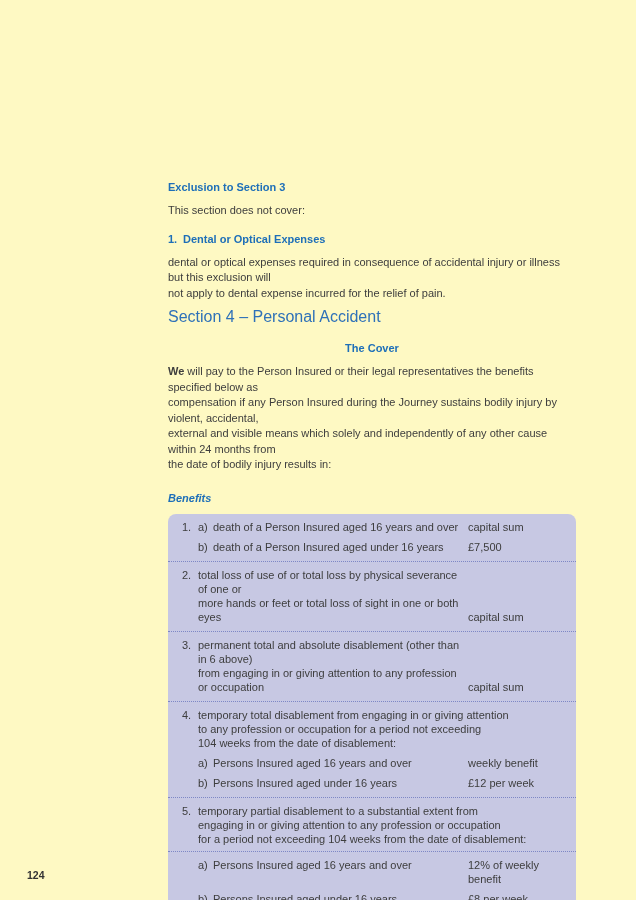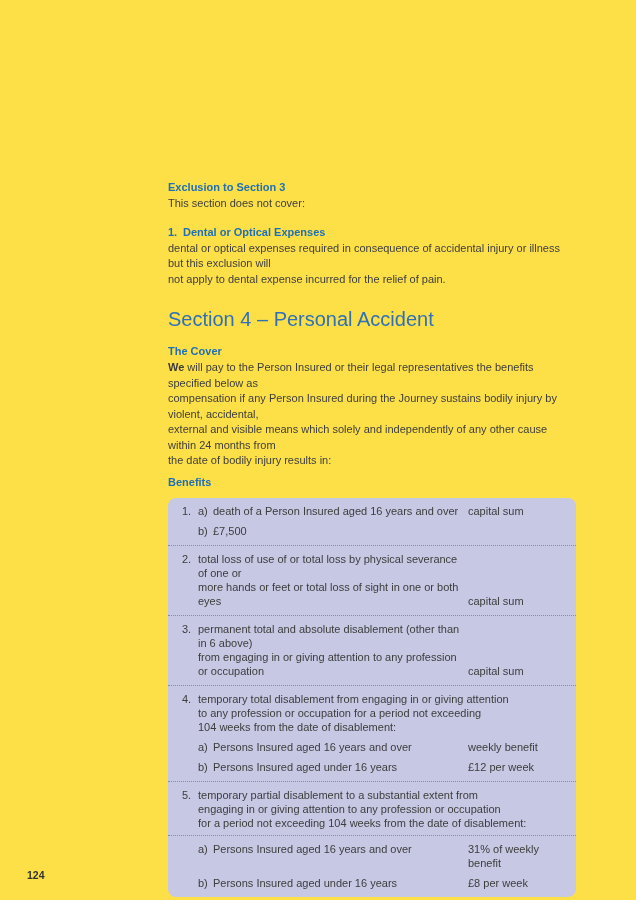--- a/index.html
+++ b/index.html
@@ -10,41 +10,41 @@
     --body-text:#3d3d3d;
   }
   *{box-sizing:border-box; margin:0; padding:0;}
   html,body{background:#ffffff;}
   body{
     width:636px; height:900px; position:relative;
     font-family:"Liberation Sans", sans-serif;
     color:var(--body-text);
     font-size:11px; line-height:15.5px;
   }
-  .page{position:absolute; inset:0; background:#fde047; overflow:hidden;}
+  .page{position:absolute; inset:0; background:#fef9c3; overflow:hidden;}
   .content{position:absolute; left:168px; top:180px; width:408px;}
 
   .h-sub{
     color:var(--heading-blue); font-weight:bold; font-size:11px; line-height:14px;
   }
   .h-item{
     display:flex; color:var(--heading-blue); font-weight:bold; font-size:11px; line-height:14px;
   }
   .h-item .h-num{flex:0 0 15px;}
   .h-title{
-    color:var(--title-blue); font-size:20px; line-height:19px; font-weight:normal;
-    margin-top:23px;
+    color:var(--title-blue); font-size:16px; line-height:19px; font-weight:normal;
+    margin-top:6px;
   }
   .para{white-space:pre-line;}
   .lead-bold{font-weight:bold;}
 
-  .mt2{margin-top:2px;}
+  .mt2{margin-top:9px;}
   .mt13{margin-top:13px;}
-  .mt15{margin-top:15px;}
-  .mt18{margin-top:6px;}
+  .mt15{margin-top:15px;text-align:center;}
+  .mt18{margin-top:18px;font-style:italic;}
   .mt9{margin-top:9px;}
 
   
   .btable{
     background:var(--table-bg);
     border-radius:8px;
     width:408px;
     font-size:11px; line-height:14px;
   }
   .trow{padding:6px 12px 7px 14px;}
@@ -99,20 +99,21 @@
       <div class="trow">
         <div class="line">
           <span class="c-num">1.</span>
           <span class="c-lbl">a)</span>
           <span class="c-txt">death of a Person Insured aged 16 years and over</span>
           <span class="c-val">capital sum</span>
         </div>
         <div class="line gap">
           <span class="c-num"></span>
           <span class="c-lbl">b)</span>
+          <span class="c-txt">death of a Person Insured aged under 16 years</span>
           <span class="c-val">£7,500</span>
         </div>
       </div>
 
       <div class="trow">
         <div class="line">
           <span class="c-num">2.</span>
           <span class="c-txt">total loss of use of or total loss by physical severance of one or
 more hands or feet or total loss of sight in one or both eyes</span>
           <span class="c-val bottom">capital sum</span>
@@ -153,21 +154,21 @@
         <div class="line intro-sep">
           <span class="c-num">5.</span>
           <span class="c-txt">temporary partial disablement to a substantial extent from
 engaging in or giving attention to any profession or occupation
 for a period not exceeding 104 weeks from the date of disablement:</span>
         </div>
         <div class="line gap">
           <span class="c-num"></span>
           <span class="c-lbl">a)</span>
           <span class="c-txt">Persons Insured aged 16 years and over</span>
-          <span class="c-val">31% of weekly benefit</span>
+          <span class="c-val">12% of weekly benefit</span>
         </div>
         <div class="line gap">
           <span class="c-num"></span>
           <span class="c-lbl">b)</span>
           <span class="c-txt">Persons Insured aged under 16 years</span>
           <span class="c-val">£8 per week</span>
         </div>
       </div>
 
     </div>

